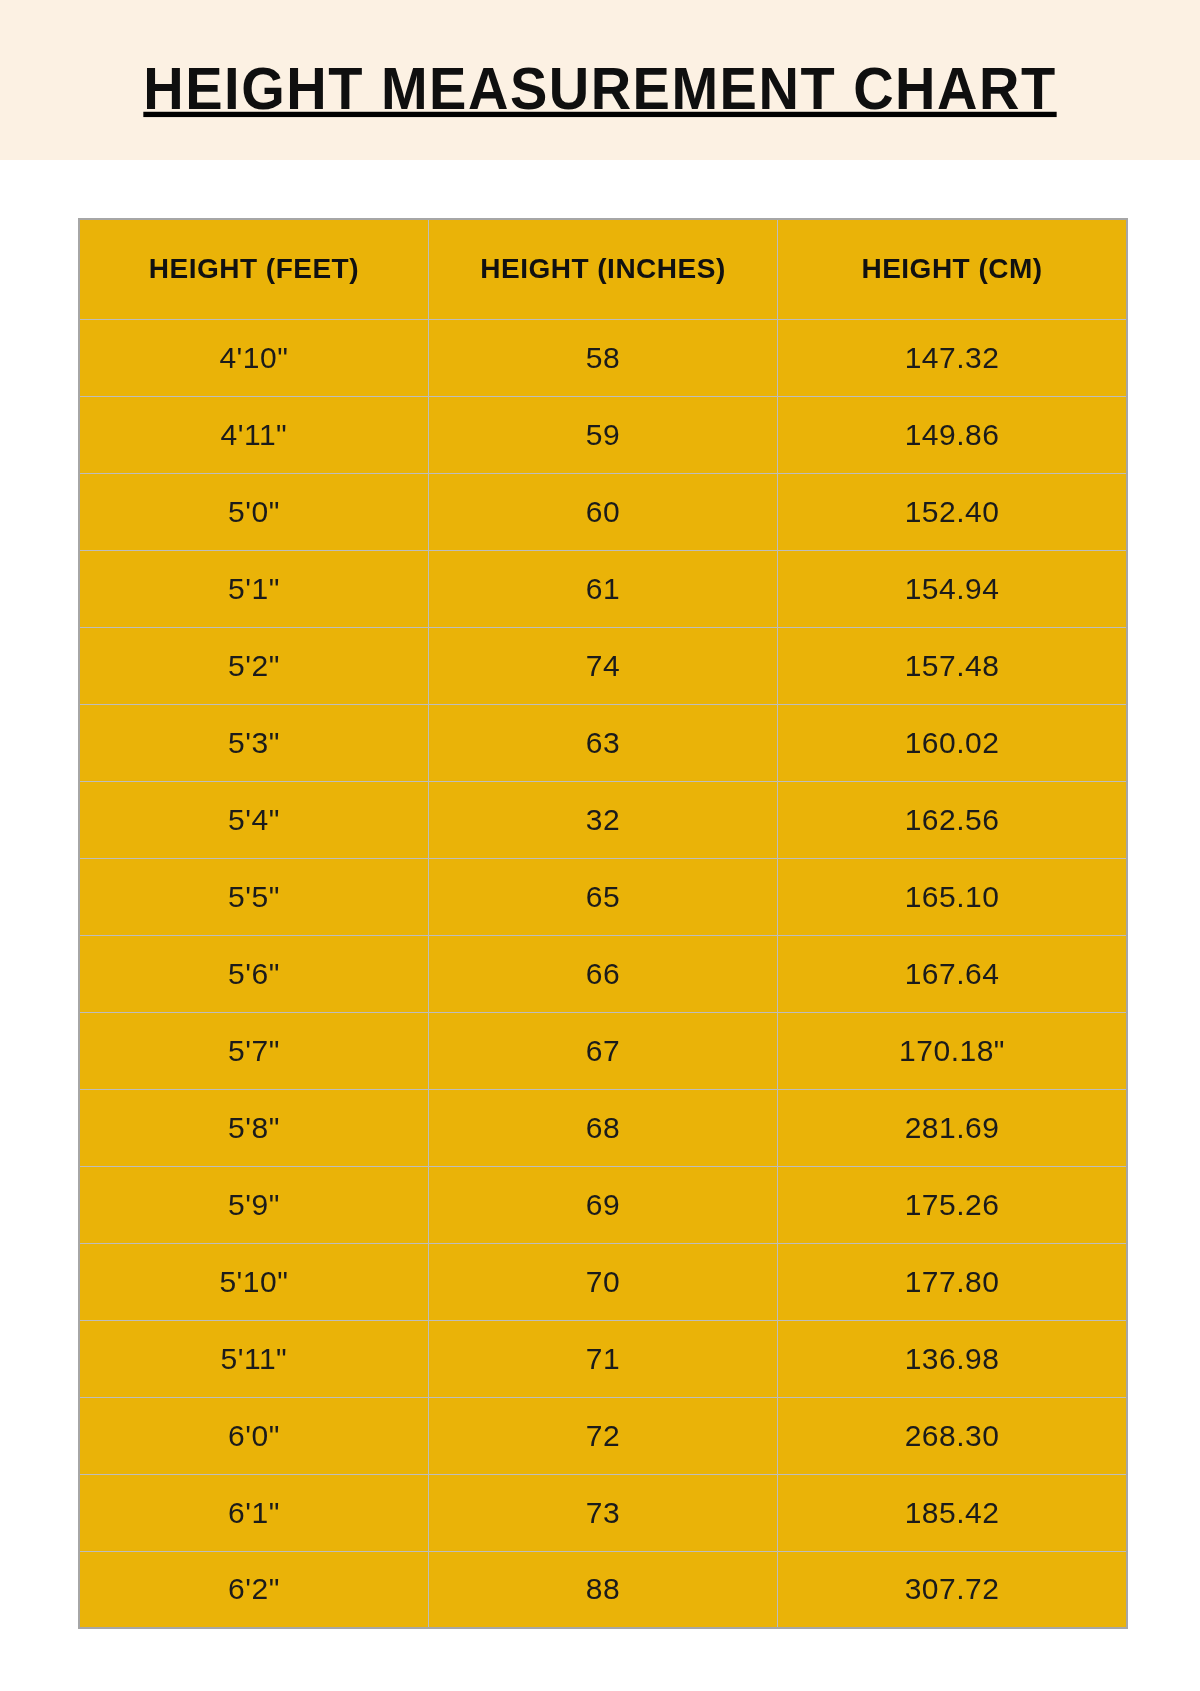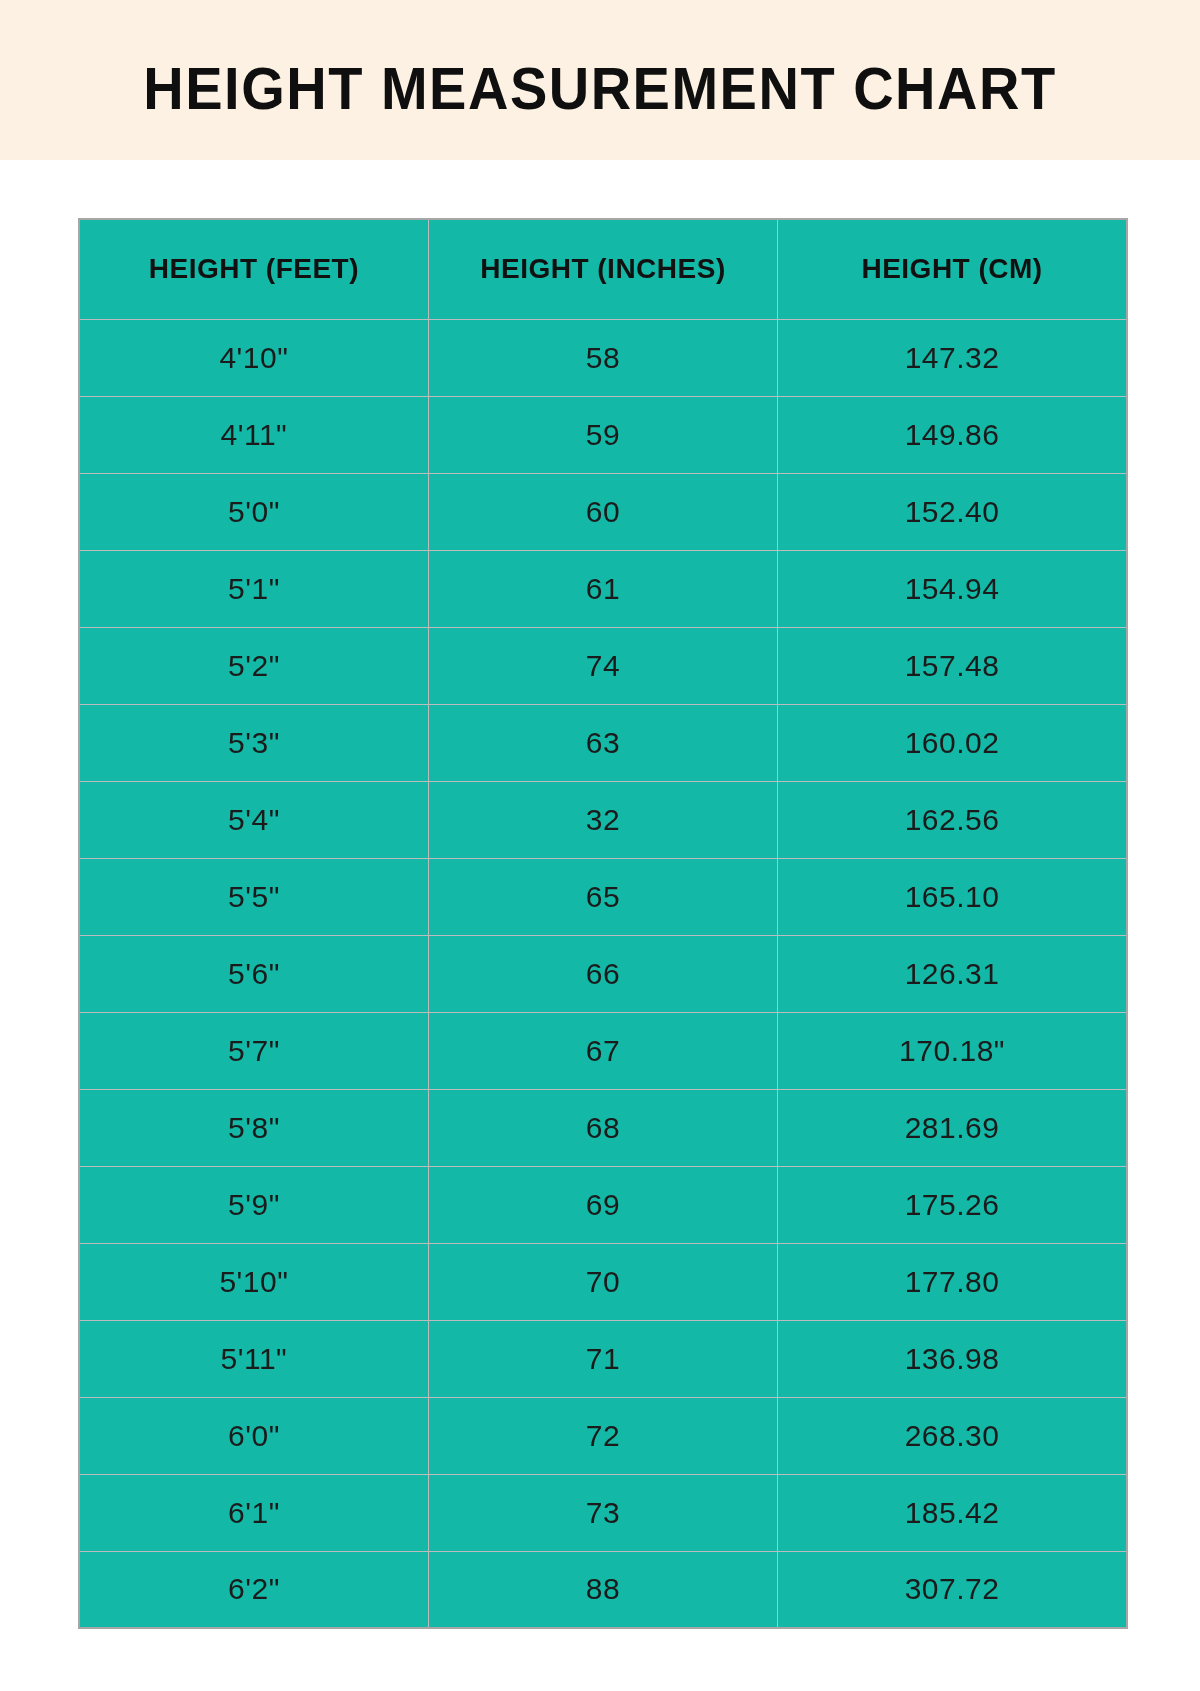--- a/index.html
+++ b/index.html
@@ -10,39 +10,40 @@
     font-family: "Liberation Sans", sans-serif;
     overflow: hidden;
   }
   .banner {
     width: 1200px;
     height: 160px;
     background: var(--banner-bg, #fcf1e3);
     display: flex;
     align-items: center;
     justify-content: center;
+    text-decoration: underline;
   }
   .banner h1 {
     padding-top: 14px;
     font-size: 56px;
     font-weight: 900;
     letter-spacing: 1.5px;
     color: var(--title-color, #0f0f0f);
     transform: scaleY(1.06);
     white-space: nowrap;
   }
   .height-table {
     position: absolute;
     left: 78px;
     top: 218px;
     width: 1050px;
     border-collapse: collapse;
     table-layout: fixed;
     border: 2px solid var(--border-outer, #a6a6a6);
-    background: #14b8a6;
+    background: #eab308;
   }
   .height-table th {
     height: 100px;
     border: 1px solid var(--border-inner, #bdbdbd);
     font-size: 28px;
     font-weight: 700;
     letter-spacing: 0.5px;
     color: var(--header-color, #111111);
     text-align: center;
     vertical-align: middle;
@@ -111,21 +112,21 @@
           <td>162.56</td>
         </tr>
         <tr>
           <td>5'5"</td>
           <td>65</td>
           <td>165.10</td>
         </tr>
         <tr>
           <td>5'6"</td>
           <td>66</td>
-          <td>126.31</td>
+          <td>167.64</td>
         </tr>
         <tr>
           <td>5'7"</td>
           <td>67</td>
           <td>170.18"</td>
         </tr>
         <tr>
           <td>5'8"</td>
           <td>68</td>
           <td>281.69</td>

